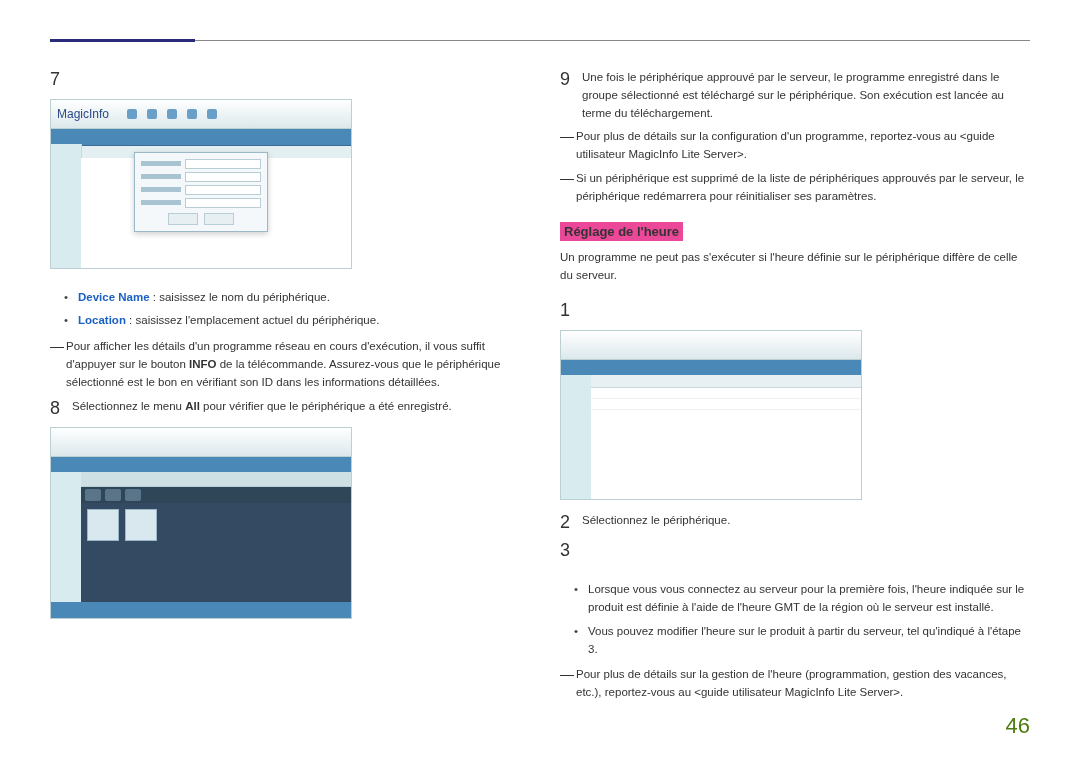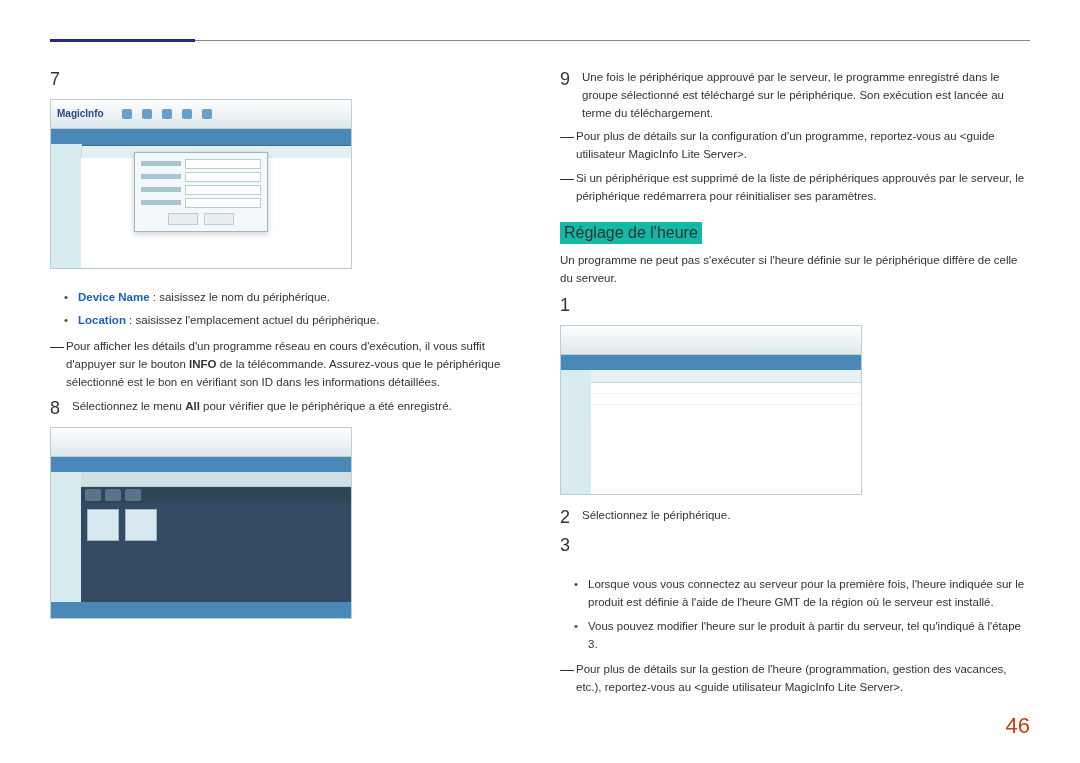--- a/index.html
+++ b/index.html
@@ -63,22 +63,22 @@
   .screenshot .topbar {
     height: 28px;
     background: linear-gradient(#ffffff, #dce8ec);
     border-bottom: 1px solid #bcd0d4;
     display: flex;
     align-items: center;
     padding: 0 6px;
     gap: 10px;
   }
   .screenshot .logo {
-    font-size: 10px;
-    font-weight: bold;
+    font-size: 12px;
+    font-weight: normal;
     color: #2a4a88;
   }
   .screenshot .nav-icons {
     display: flex;
     gap: 10px;
     margin-left: 8px;
   }
   .screenshot .nav-icons span {
     width: 10px; height: 10px;
     background: #6aa0c8;
@@ -287,33 +287,33 @@
     width: 16px;
     font-size: 14px;
     color: #333;
     line-height: 1.2;
   }
   .note .note-body {
     flex: 1;
   }
   .heading-hl {
     display: inline-block;
-    background: #14b8a6;
-    font-size: 16px;
-    font-weight: normal;
+    background: #ec4899;
+    font-size: 13px;
+    font-weight: bold;
     color: #333;
     padding: 2px 4px;
     margin: 10px 0 8px 0;
   }
   .page-num {
     position: absolute;
     right: 50px;
     bottom: 24px;
     font-size: 22px;
-    color: #c2410c;
+    color: #4d7c0f;
   }
   .bold { font-weight: bold; }
 </style>
 </head>
 <body>
 
 <div class="top-rule">
   <div class="accent"></div>
 </div>
 
@@ -418,21 +418,21 @@
       <div class="note-body">Pour plus de détails sur la configuration d'un programme, reportez-vous au &lt;guide utilisateur MagicInfo Lite Server&gt;.</div>
     </div>
 
     <div class="note">
       <div class="dash">―</div>
       <div class="note-body">Si un périphérique est supprimé de la liste de périphériques approuvés par le serveur, le périphérique redémarrera pour réinitialiser ses paramètres.</div>
     </div>
 
     <div class="heading-hl">Réglage de l'heure</div>
 
-    <div style="line-height:1.55;margin-bottom:8px;">Un programme ne peut pas s'exécuter si l'heure définie sur le périphérique diffère de celle du serveur.</div>
+    <div style="line-height:1.55;margin-bottom:16px;">Un programme ne peut pas s'exécuter si l'heure définie sur le périphérique diffère de celle du serveur.</div>
 
     <div class="step">
       <div class="step-num">1</div>
     </div>
 
     <div class="screenshot3">
       <div class="topbar"></div>
       <div class="subbar"></div>
       <div class="side"></div>
       <div class="body-area">

